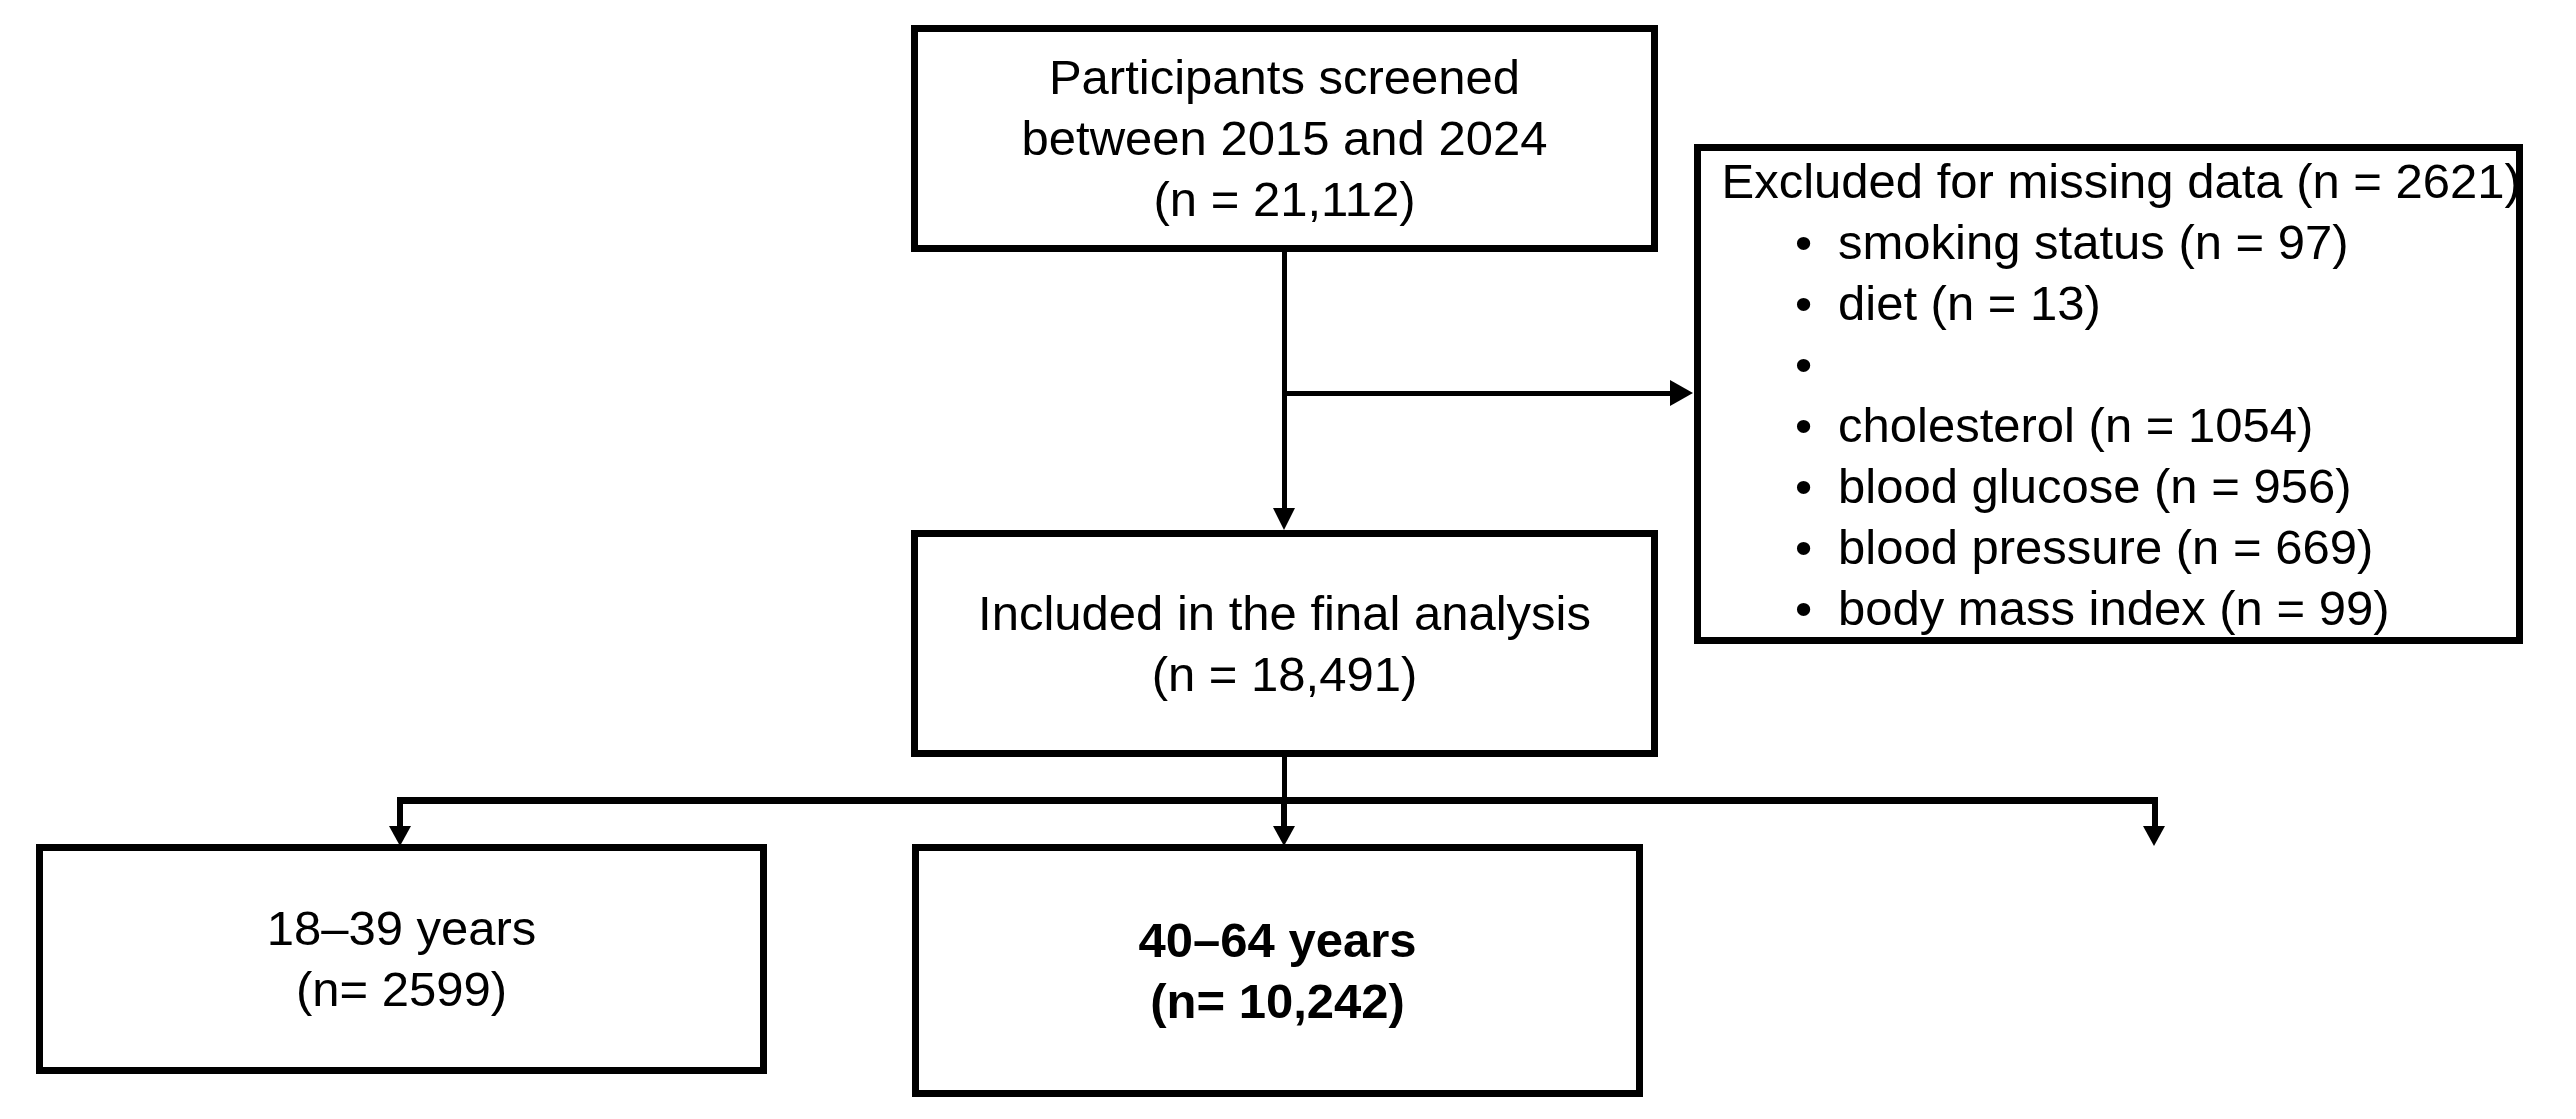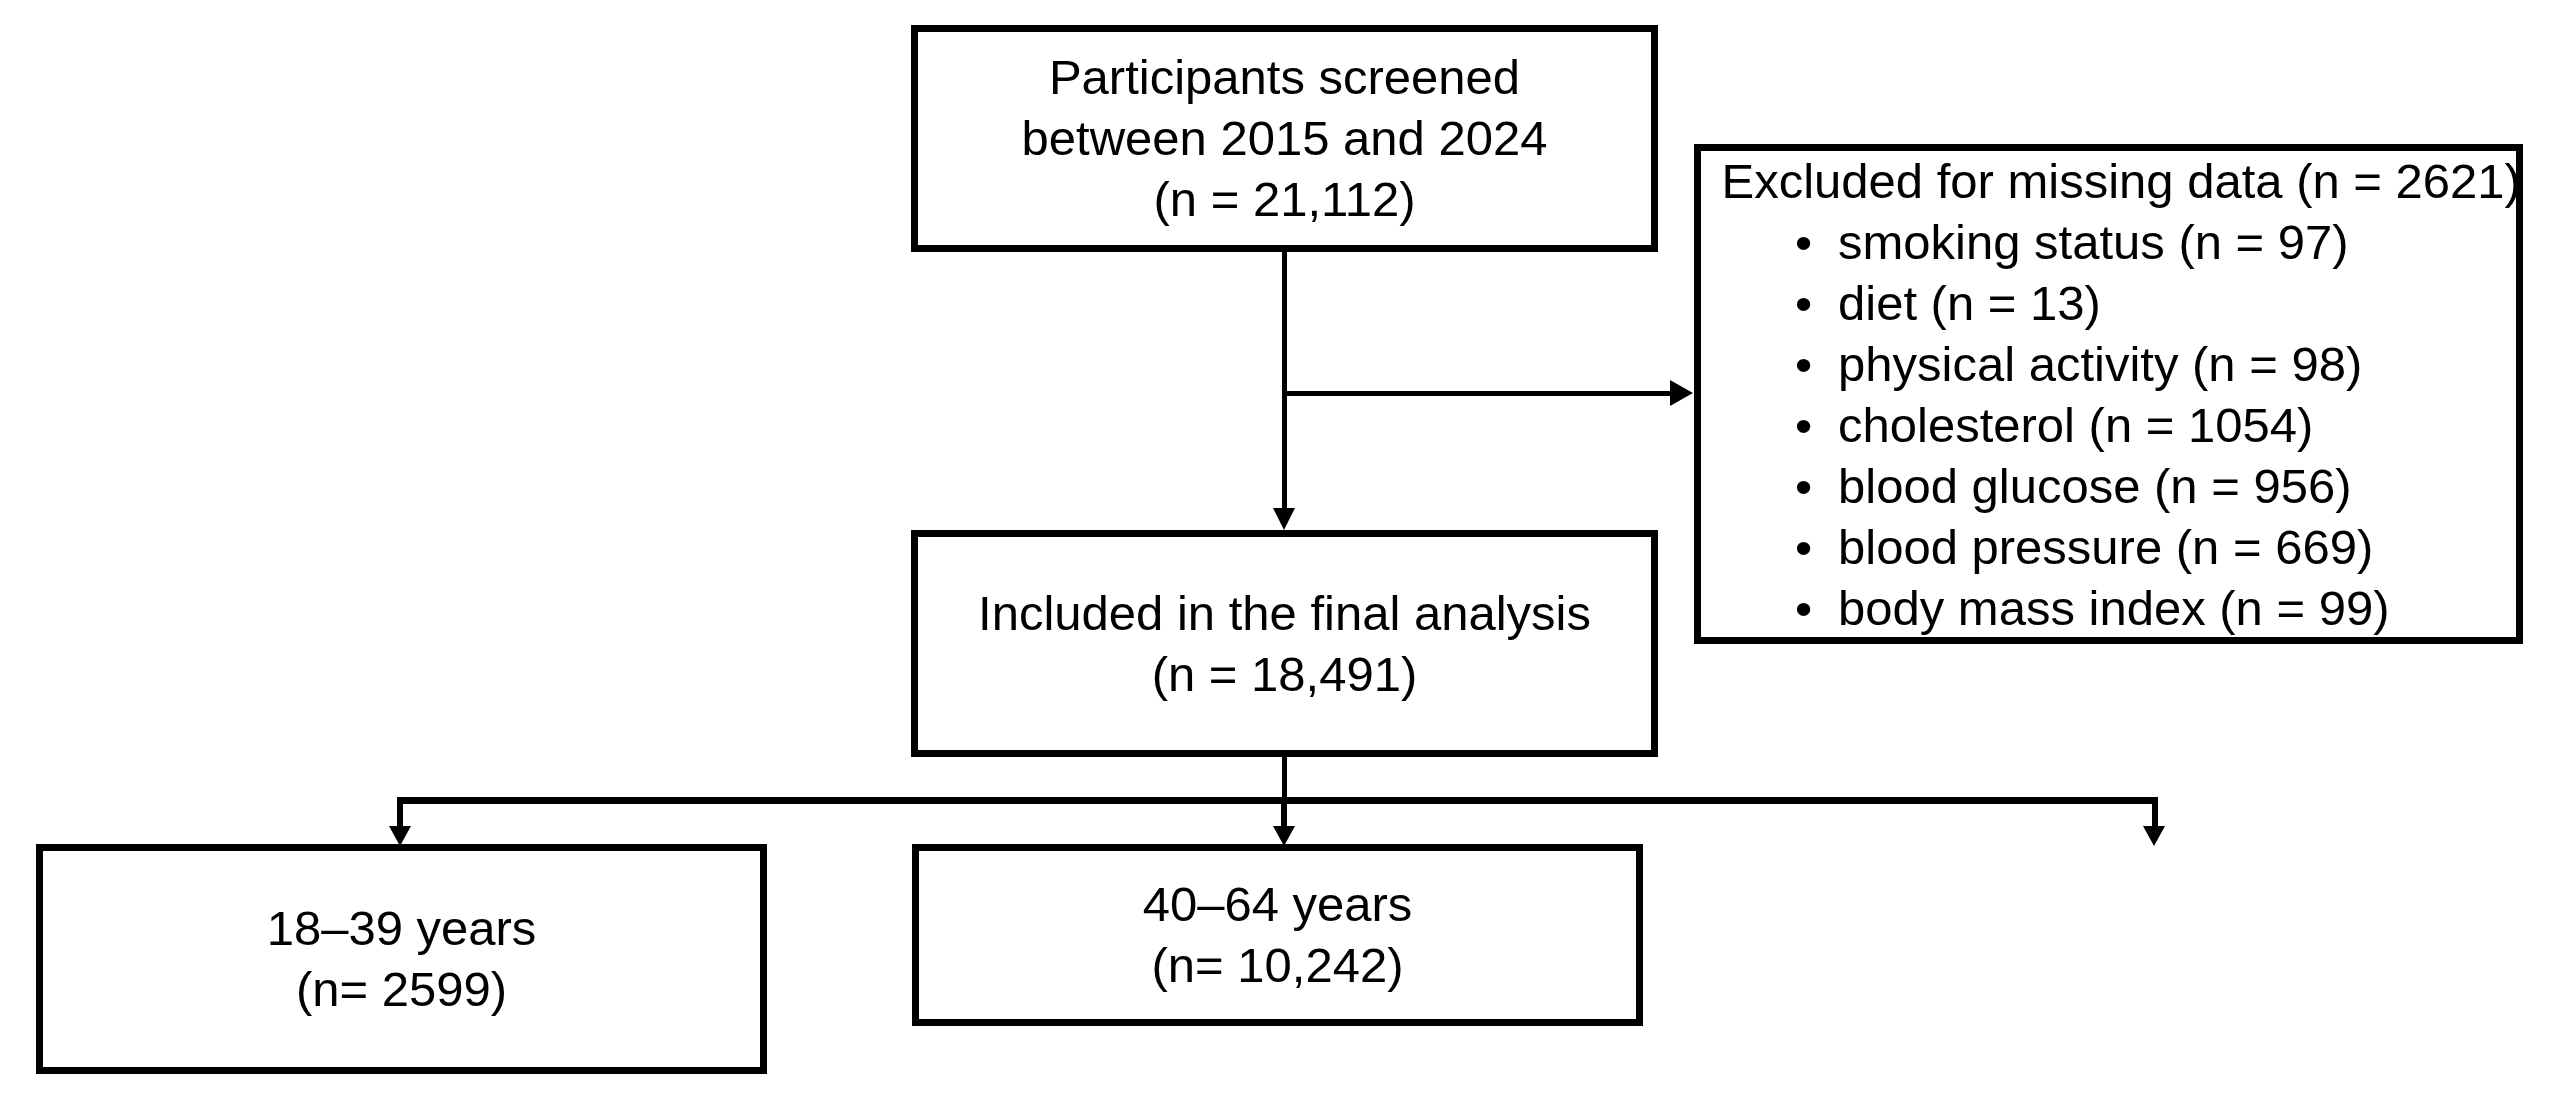--- a/index.html
+++ b/index.html
@@ -23,21 +23,21 @@
     display:flex;flex-direction:column;
     justify-content:center;align-items:center;
     text-align:right;
   }
   .screened{left:911px;top:25px;width:747px;height:227px;}
   .excluded{left:1694px;top:144px;width:829px;height:500px;
     display:flex;flex-direction:column;justify-content:space-between;
     text-align:left;}
   .included{left:911px;top:530px;width:747px;height:227px;}
   .age1{left:36px;top:844px;width:731px;height:230px;}
-  .age2{left:912px;top:844px;width:731px;height:182px;}
+  .age2{left:912px;top:844px;width:731px;height:253px;font-weight:bold;}
   .age3{left:1787px;top:844px;width:735px;height:230px;}
 
   .exc-header{padding-left:20.5px;white-space:nowrap;}
   .exc-item{padding-left:94px;display:flex;white-space:nowrap;}
   .exc-item .dot{display:inline-block;width:43px;flex:0 0 auto;}
 
   .conn{position:absolute;background:#000000;}
   .tri{position:absolute;width:0;height:0;}
   .tri.down{border-left:11.8px solid transparent;border-right:11.8px solid transparent;border-top:22px solid #000000;}
   .tri.down-sm{border-left:11.8px solid transparent;border-right:11.8px solid transparent;border-top:20.5px solid #000000;}
@@ -73,21 +73,20 @@
     <div class="exc-item">
       <span class="dot">•</span>
       <span>smoking status (n = 97)</span>
     </div>
     <div class="exc-item">
       <span class="dot">•</span>
       <span>diet (n = 13)</span>
     </div>
     <div class="exc-item">
       <span class="dot">•</span>
-      <span>physical activity (n = 98)</span>
     </div>
     <div class="exc-item">
       <span class="dot">•</span>
       <span>cholesterol (n = 1054)</span>
     </div>
     <div class="exc-item">
       <span class="dot">•</span>
       <span>blood glucose (n = 956)</span>
     </div>
     <div class="exc-item">

